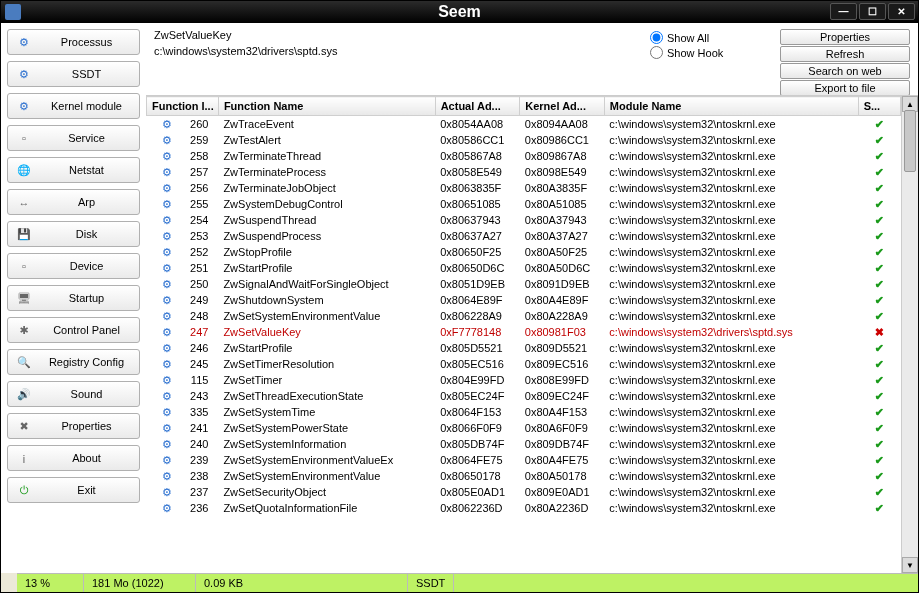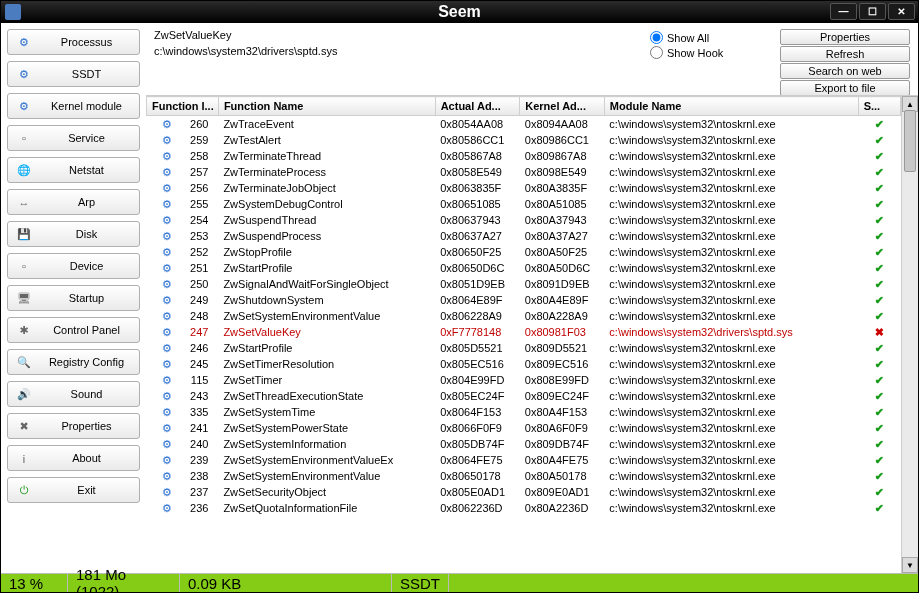--- a/index.html
+++ b/index.html
@@ -31,21 +31,21 @@
   td.idx{text-align:right;padding-right:10px;}
   td.ic-cell{text-align:right;padding-right:2px;}
   .gear{color:#2a6fcf;font-size:11px;}
   .status-ok{color:#1a9a1a;font-weight:bold;}
   .status-bad{color:#cc0000;font-weight:bold;}
   .vscroll{width:16px;background:#eaeaea;border-left:1px solid #ccc;position:relative;}
   .vscroll .thumb{position:absolute;left:2px;right:2px;top:14px;height:60px;background:#c8c8c8;border:1px solid #999;border-radius:2px;}
   .vscroll .arr{position:absolute;left:0;right:0;height:14px;background:#dcdcdc;border:1px solid #aaa;display:flex;align-items:center;justify-content:center;font-size:8px;}
   .vscroll .arr.up{top:0;}
   .vscroll .arr.dn{bottom:0;}
-  .statusbar{height:18px;background:#84cc16;border-top:1px solid #bbb;display:flex;align-items:center;font-size:15px;}
+  .statusbar{height:18px;background:#bef264;border-top:1px solid #bbb;display:flex;align-items:center;font-size:11px;margin-left:16px;}
   .statusbar .cell{border-right:1px solid #bbb;padding:0 8px;height:100%;display:flex;align-items:center;}
   .statusbar .cell.first{width:50px;}
   .statusbar .cell.mem{width:95px;}
   .statusbar .cell.kb{width:195px;text-align:right;}
   .statusbar .cell.kb2{width:190px;}
   input[type=radio]{margin:0;}
 </style>
 </head>
 <body>
 

